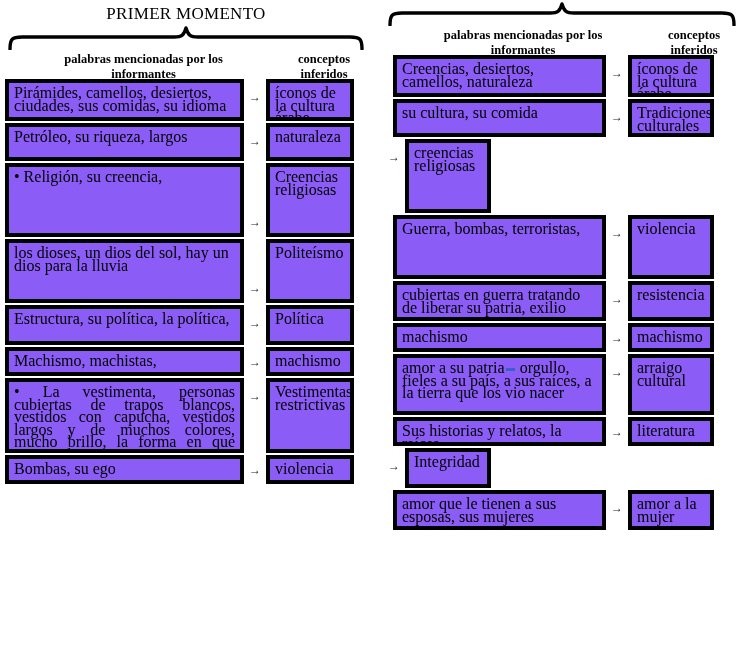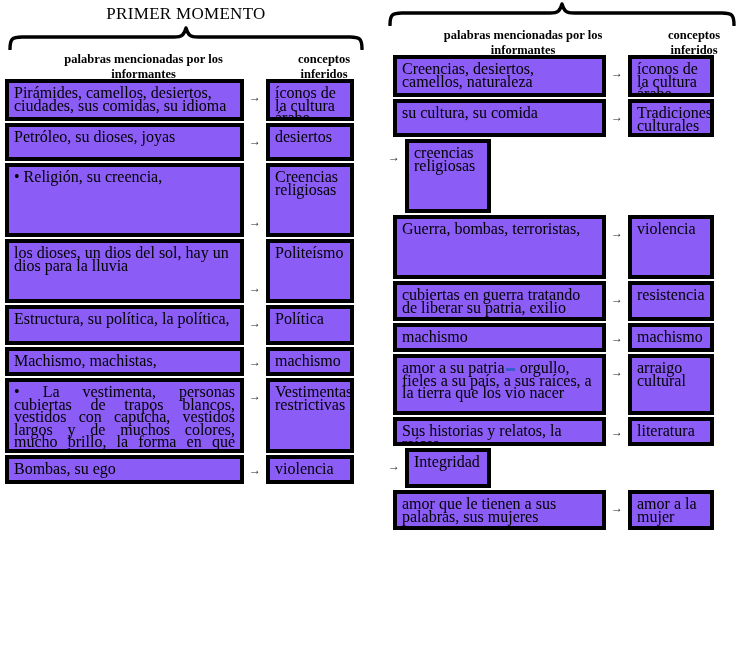--- a/index.html
+++ b/index.html
@@ -122,25 +122,25 @@
     </div>
     <div class="rows">
         <div class="row">
           <div class="box words" style="height: 36px;">Pirámides, camellos, desiertos, ciudades, sus comidas, su idioma</div>
           <div class="arrow top">
             <span>→</span>
           </div>
           <div class="box concept" style="height: 36px;">íconos de la cultura árabe</div>
         </div>
         <div class="row">
-          <div class="box words" style="height: 32px;">Petróleo, su dioses, joyas</div>
-          <div class="arrow top">
-            <span>→</span>
-          </div>
-          <div class="box concept" style="height: 32px;">desiertos</div>
+          <div class="box words" style="height: 32px;">Petróleo, su riqueza, largos</div>
+          <div class="arrow top">
+            <span>→</span>
+          </div>
+          <div class="box concept" style="height: 32px;">naturaleza</div>
         </div>
         <div class="row">
           <div class="box words" style="height: 68px;">• Religión, su creencia,</div>
           <div class="arrow bottom">
             <span>→</span>
           </div>
           <div class="box concept" style="height: 68px;">Creencias religiosas</div>
         </div>
         <div class="row">
           <div class="box words" style="height: 58px;">los dioses, un dios del sol, hay un dios para la lluvia</div>
@@ -244,21 +244,21 @@
           </div>
           <div class="box concept" style="height: 23px;">literatura</div>
         </div>
         <div class="row">
           <div class="arrow top">
             <span>→</span>
           </div>
           <div class="box concept" style="height: 34px;">Integridad</div>
         </div>
         <div class="row">
-          <div class="box words" style="height: 34px;">amor que le tienen a sus palabras, sus mujeres</div>
+          <div class="box words" style="height: 34px;">amor que le tienen a sus esposas, sus mujeres</div>
           <div class="arrow top">
             <span>→</span>
           </div>
           <div class="box concept" style="height: 34px;">amor a la mujer</div>
         </div>
       </div>
   </div>
 
 </div>
 

